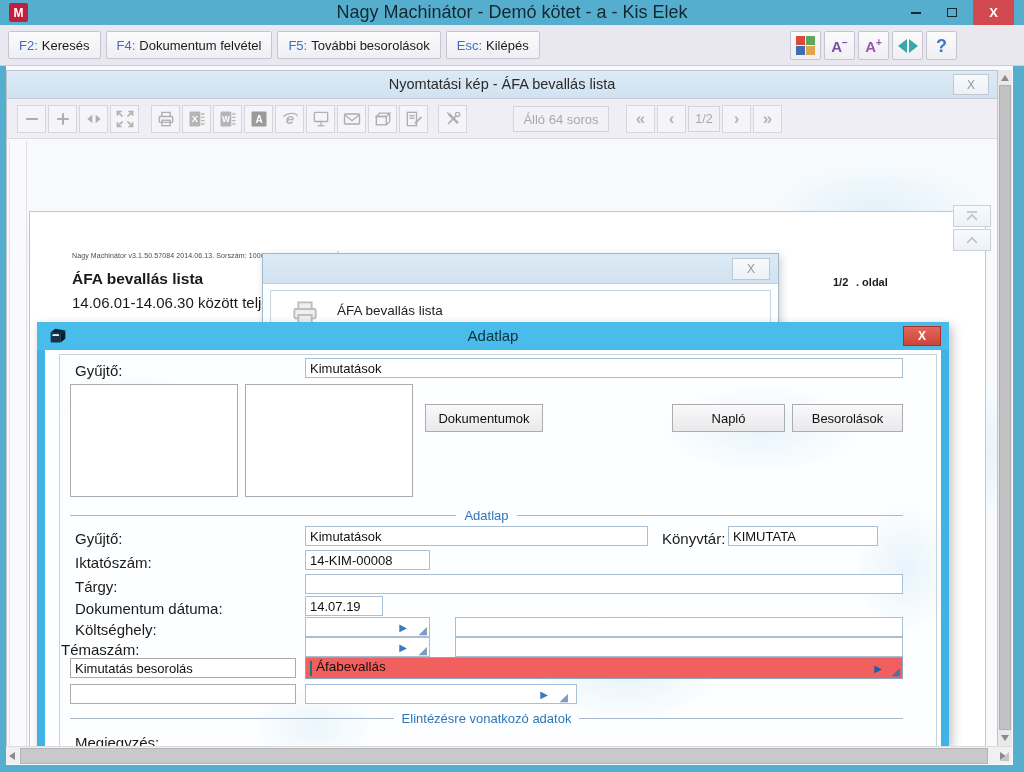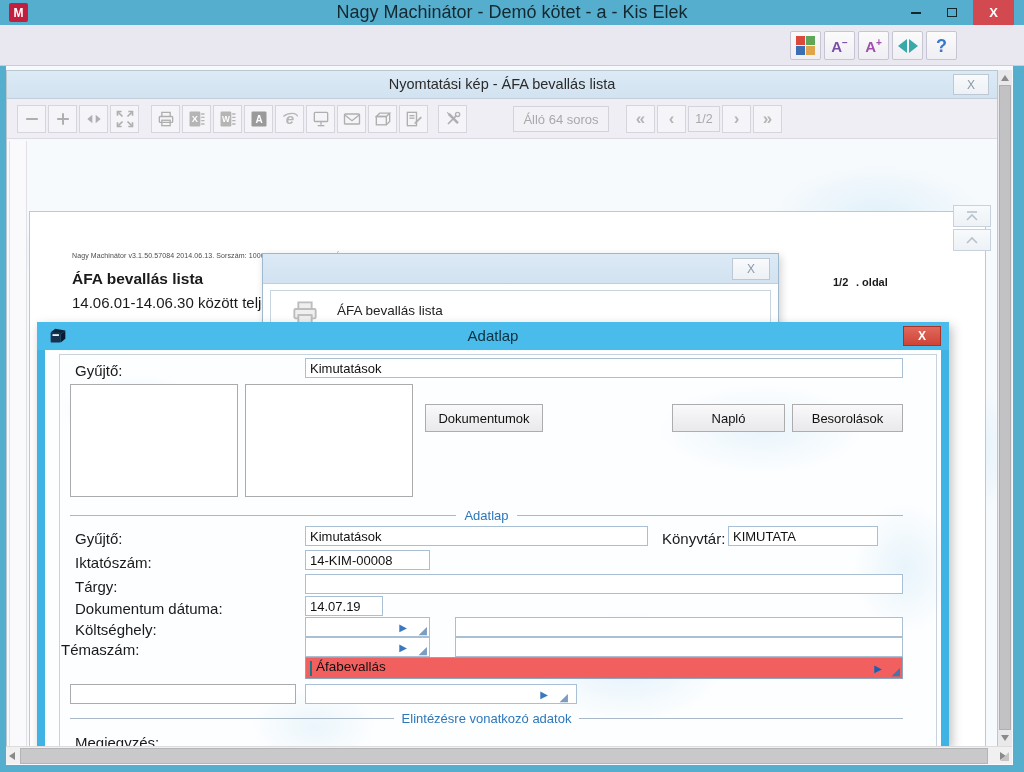--- a/index.html
+++ b/index.html
@@ -129,20 +129,38 @@
   <div class="caption-btn" style="left:900px;width:32px;">
       <span class="min-glyph"></span>
     </div>
   <div class="caption-btn" style="left:936px;width:32px;">
       <span class="max-glyph"></span>
     </div>
   <div class="caption-btn close-main" style="left:973px;width:41px;">X</div>
 </div>
 
 <div class="abs main-toolbar">
+  <div class="mtb-group" style="left:8px;">
+    <div class="mtb-btn">
+      <span class="mtb-key">F2:</span>
+      <span>Keresés</span>
+    </div>
+    <div class="mtb-btn">
+      <span class="mtb-key">F4:</span>
+      <span>Dokumentum felvétel</span>
+    </div>
+    <div class="mtb-btn">
+      <span class="mtb-key">F5:</span>
+      <span>További besorolások</span>
+    </div>
+    <div class="mtb-btn">
+      <span class="mtb-key">Esc:</span>
+      <span>Kilépés</span>
+    </div>
+  </div>
   <div class="mtb-group" style="right:67px; gap:3px;">
     <div class="icon-btn">
       <div class="colorgrid">
         <div style="background:#D94A3D;"></div>
           <div style="background:#5FA65A;"></div>
         <div style="background:#3C6EB4;"></div>
           <div style="background:#E0A54C;"></div>
       </div>
     </div>
     <div class="icon-btn fontbtn" style="color:#7A4FA8;">
@@ -377,20 +395,21 @@
     </div>
     <input class="tb" style="left: 410px; top: 267px; width: 448px;" readonly="">
 
     <div class="lbl" style="left:16px;top:291px;">Témaszám:</div>
     <div class="tb" style="left:260px;top:287px;width:125px;">
       <span class="combo-arrow" style="right:22px;">▶</span>
       <span class="grip" style="right:2px;">◢</span>
     </div>
     <input class="tb" style="left: 410px; top: 287px; width: 448px;" readonly="">
 
+    <input class="tb" style="left: 25px; top: 308px; width: 226px; border-color: rgb(171, 171, 171);" readonly="" value="Kimutatás besorolás">
     <div class="red-combo" style="left:260px;top:307px;width:598px;">
       <span class="caret"></span>
       <span style="padding-left:4px;">Áfabevallás</span>
       <span class="combo-arrow" style="right:20px;top:5px;color:#1E5FB0;">▶</span>
       <span class="grip" style="right:2px;top:7px;color:#4A74A8;">◢</span>
     </div>
 
     <input class="tb" style="left: 25px; top: 334px; width: 226px; border-color: rgb(171, 171, 171);" readonly="">
     <div class="tb" style="left:260px;top:334px;width:272px;">
       <span class="combo-arrow" style="right:28px;">▶</span>

